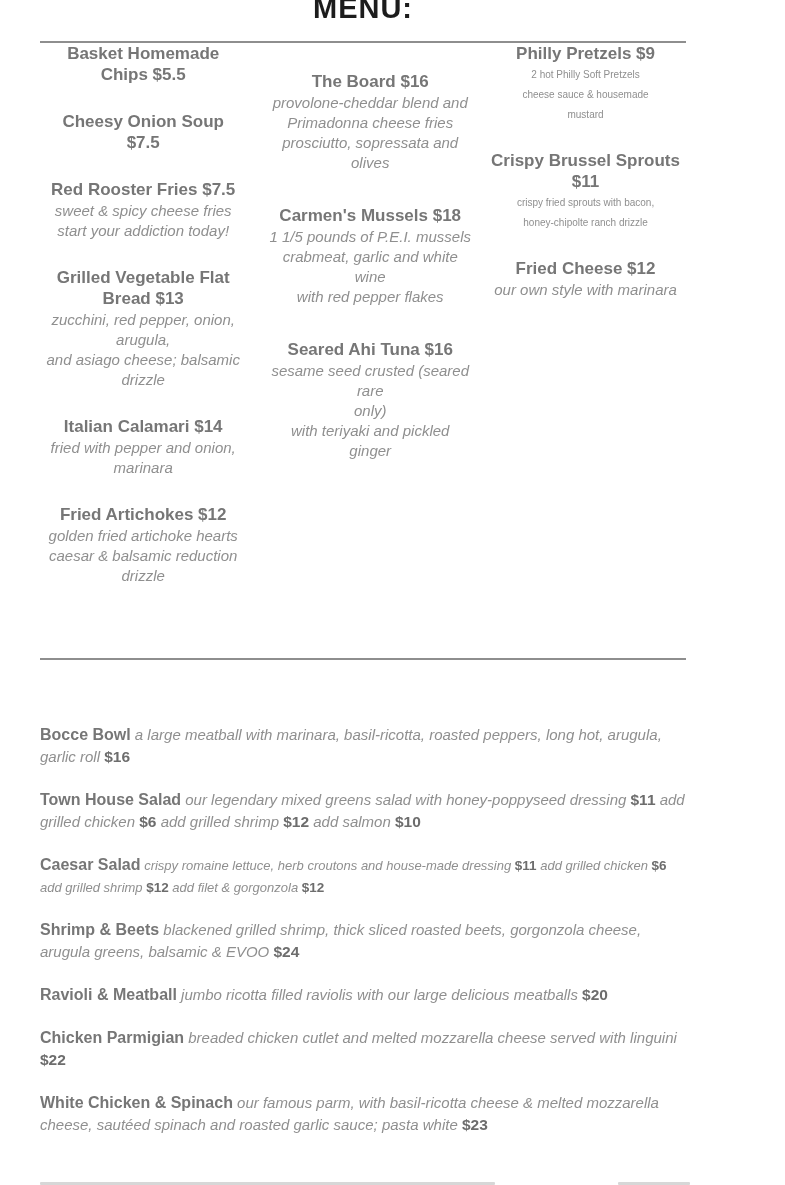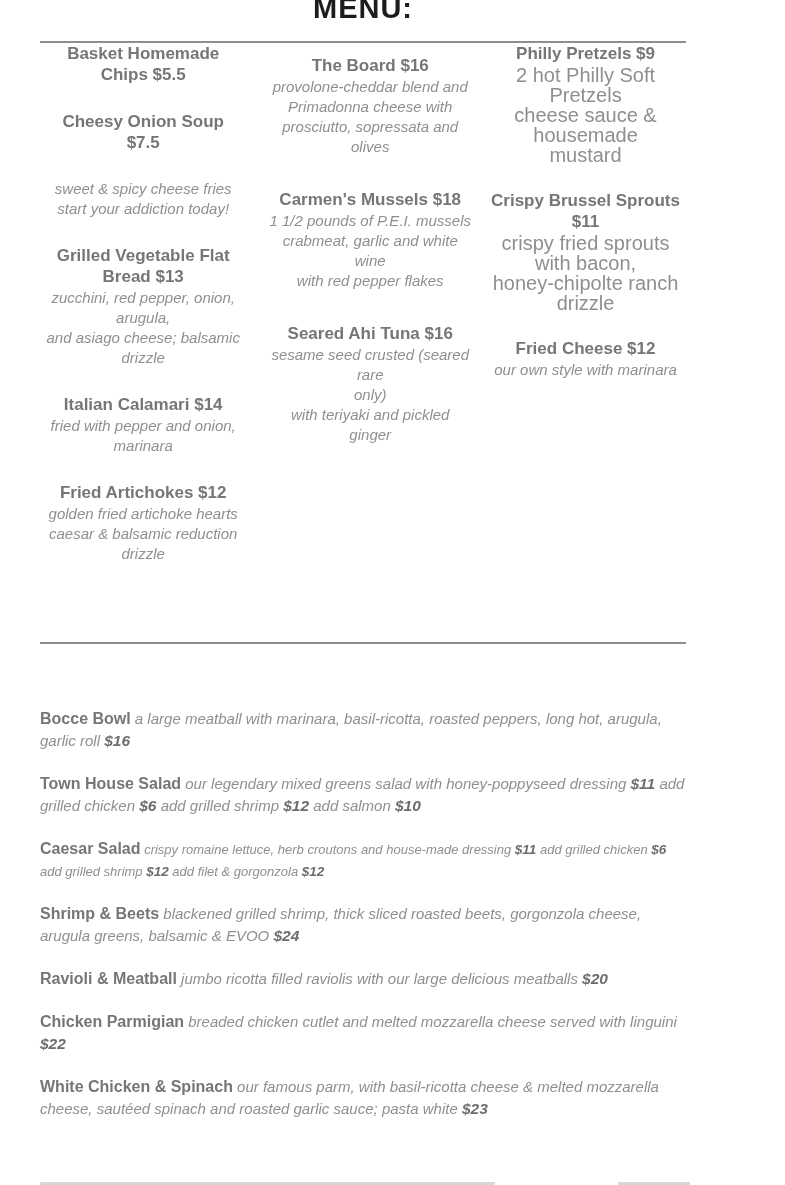--- a/index.html
+++ b/index.html
@@ -11,37 +11,37 @@
     color:var(--title,#1c1c1c); margin-top:-9px; line-height:34px; }
 
   hr.rule { border:none; border-top:2px solid var(--divider,#8e8e8e); margin:0; }
   hr.rule-top { margin-top:16px; }
   hr.rule-mid { margin-top:0; }
 
   
   .columns { display:flex; align-items:flex-start; }
   .col { text-align:center; }
   .col1 { width:215px; margin-left:5px;  }
-  .col2 { width:223px; margin-left:27px; padding-top:12px; }
+  .col2 { width:223px; margin-left:27px; padding-top:28px; }
   .col3 { width:220px; margin-left:13px; }
   .col1 .app-item { margin-bottom:26px; }
   .col2 .app-item { margin-bottom:32px; }
   .col3 .app-item { margin-bottom:25px; }
   .app-name { font-size:17px; font-weight:700; color:var(--heading,#767676); line-height:21px; }
   .app-desc { font-size:15px; font-style:italic; color:var(--body,#8f8f8f);
     line-height:20px; white-space:pre-line; margin-top:1px; }
-  .app-desc.upright { font-style:normal; font-size:20px; }
+  .app-desc.upright { font-style:normal; font-size:10px; }
   .columns-wrap { min-height:553px; margin-bottom:46px; }
 
   
   .entrees { padding-top:64px; }
   .entree { margin:0 0 21px 0; font-size:15px; line-height:22px; color:var(--body,#8f8f8f); }
   .seg-name  { font-weight:700; font-size:16px; color:var(--heading,#767676); }
   .seg-desc  { font-style:italic; }
-  .seg-price { font-weight:700; font-size:15.5px; color:var(--price,#6d6d6d);font-style:italic; }
+  .seg-price { font-weight:700; font-size:15.5px; color:var(--price,#6d6d6d); }
   .entree.small { line-height:21px; }
   .entree.small .seg-desc  { font-size:13px;text-align:center; }
   .entree.small .seg-price { font-size:13.5px; }
 
   
   .cutoff { position:absolute; left:40px; bottom:0; width:705px; height:4px; overflow:hidden; }
   .cutoff .bar { position:absolute; top:1px; height:3px; background:#d7d7d7; border-radius:1px; }
   .cutoff .bar1 { left:0;    width:455px; }
   .cutoff .bar2 { left:578px; width:72px; }
 </style>
@@ -57,20 +57,21 @@
   <div class="columns-wrap">
     <div class="columns" id="columns">
         <div class="col col1">
           <div class="app-item">
             <div class="app-name">Basket Homemade Chips $5.5</div>
           </div>
           <div class="app-item">
             <div class="app-name">Cheesy Onion Soup  $7.5</div>
           </div>
           <div class="app-item">
+            <div class="app-name">Red Rooster Fries  $7.5</div>
             <div class="app-desc">sweet &amp; spicy cheese fries
 start your addiction today!</div>
           </div>
           <div class="app-item">
             <div class="app-name">Grilled Vegetable Flat Bread $13</div>
             <div class="app-desc">zucchini, red pepper, onion,
 arugula,
 and asiago cheese; balsamic
 drizzle</div>
           </div>
@@ -83,26 +84,26 @@
             <div class="app-name">Fried Artichokes $12</div>
             <div class="app-desc">golden fried artichoke hearts
 caesar &amp; balsamic reduction
 drizzle</div>
           </div>
         </div>
         <div class="col col2">
           <div class="app-item">
             <div class="app-name">The Board $16</div>
             <div class="app-desc">provolone-cheddar blend and
-Primadonna cheese with
+Primadonna cheese fries
 prosciutto, sopressata and olives</div>
           </div>
           <div class="app-item">
             <div class="app-name">Carmen's Mussels $18</div>
-            <div class="app-desc">1 1/2 pounds of P.E.I. mussels
+            <div class="app-desc">1 1/5 pounds of P.E.I. mussels
 crabmeat, garlic and white wine
 with red pepper flakes</div>
           </div>
           <div class="app-item">
             <div class="app-name">Seared Ahi Tuna $16</div>
             <div class="app-desc">sesame seed crusted (seared rare
 only)
 with teriyaki and pickled ginger</div>
           </div>
         </div>

